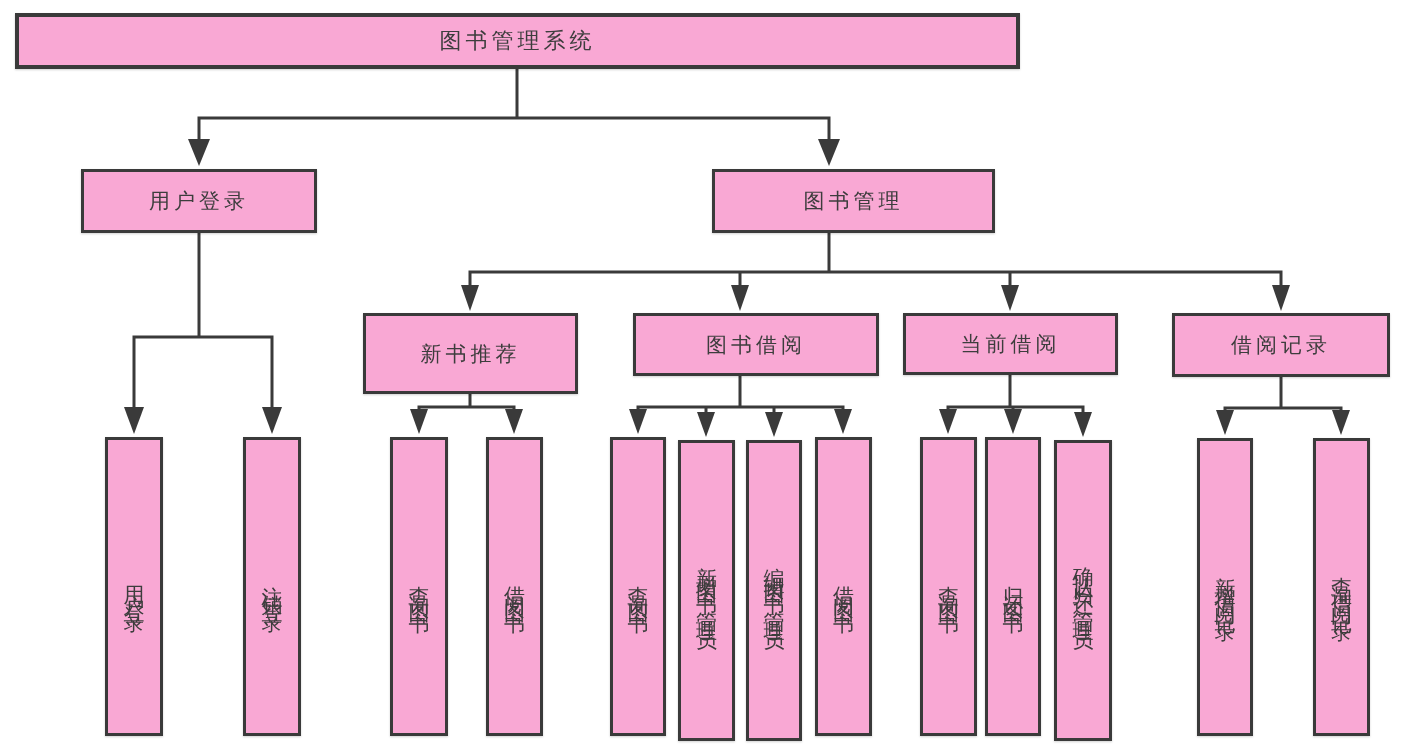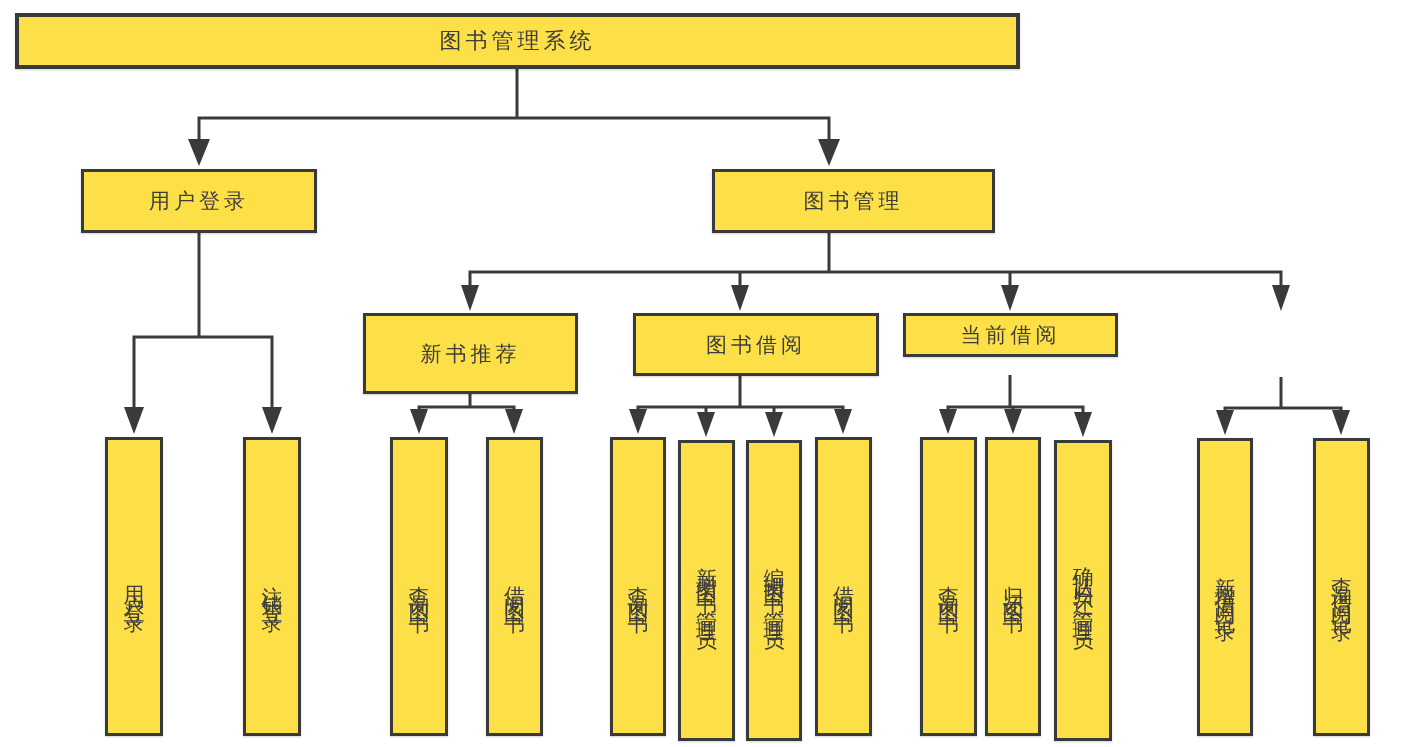--- a/index.html
+++ b/index.html
@@ -8,21 +8,21 @@
     width:1405px;height:747px;
     background:#ffffff;
     font-family:"Liberation Sans","DejaVu Sans",sans-serif;
     overflow:hidden;
   }
   .wires{position:absolute;left:0;top:0;z-index:1;}
   .node{
     position:absolute;
     box-sizing:border-box;
     border:3px solid #3a3a3a;
-    background:#fde047;
+    background:#f9a8d4;
     color:#3d3d3d;
     display:flex;align-items:center;justify-content:center;
     font-size:21px;
     letter-spacing:4px;
     text-align:center;
     z-index:2;
     box-shadow:0 1px 2px rgba(0,0,0,0.18);
     white-space:nowrap;
   }
   .root{border-width:4px;font-size:22px;}
@@ -95,21 +95,22 @@
     </g>
   </svg>
 
   <div class="node root" style="left:15px;top:13px;width:1005px;height:56px;">图书管理系统</div>
 
   <div class="node" style="left:81px;top:169px;width:236px;height:64px;">用户登录</div>
   <div class="node" style="left:712px;top:169px;width:283px;height:64px;">图书管理</div>
 
   <div class="node" style="left:363px;top:313px;width:215px;height:81px;text-align:right;">新书推荐</div>
   <div class="node" style="left:633px;top:313px;width:246px;height:63px;">图书借阅</div>
-  <div class="node" style="left:903px;top:313px;width:215px;height:44px;">当前借阅</div>
+  <div class="node" style="left:903px;top:313px;width:215px;height:62px;">当前借阅</div>
+  <div class="node" style="left:1172px;top:313px;width:218px;height:64px;">借阅记录</div>
 
   <div class="node nv" style="left:105px;top:437px;width:58px;height:299px;">用户登录</div>
   <div class="node nv" style="left:243px;top:437px;width:58px;height:299px;">注销登录</div>
 
   <div class="node nv" style="left:390px;top:437px;width:58px;height:299px;">查询图书</div>
   <div class="node nv" style="left:486px;top:437px;width:57px;height:299px;">借阅图书</div>
 
   <div class="node nv" style="left:610px;top:437px;width:56px;height:299px;">查询图书</div>
   <div class="node nv" style="left:678px;top:440px;width:57px;height:301px;">新增图书（管理员）</div>
   <div class="node nv" style="left:746px;top:440px;width:56px;height:301px;">编辑图书（管理员）</div>

